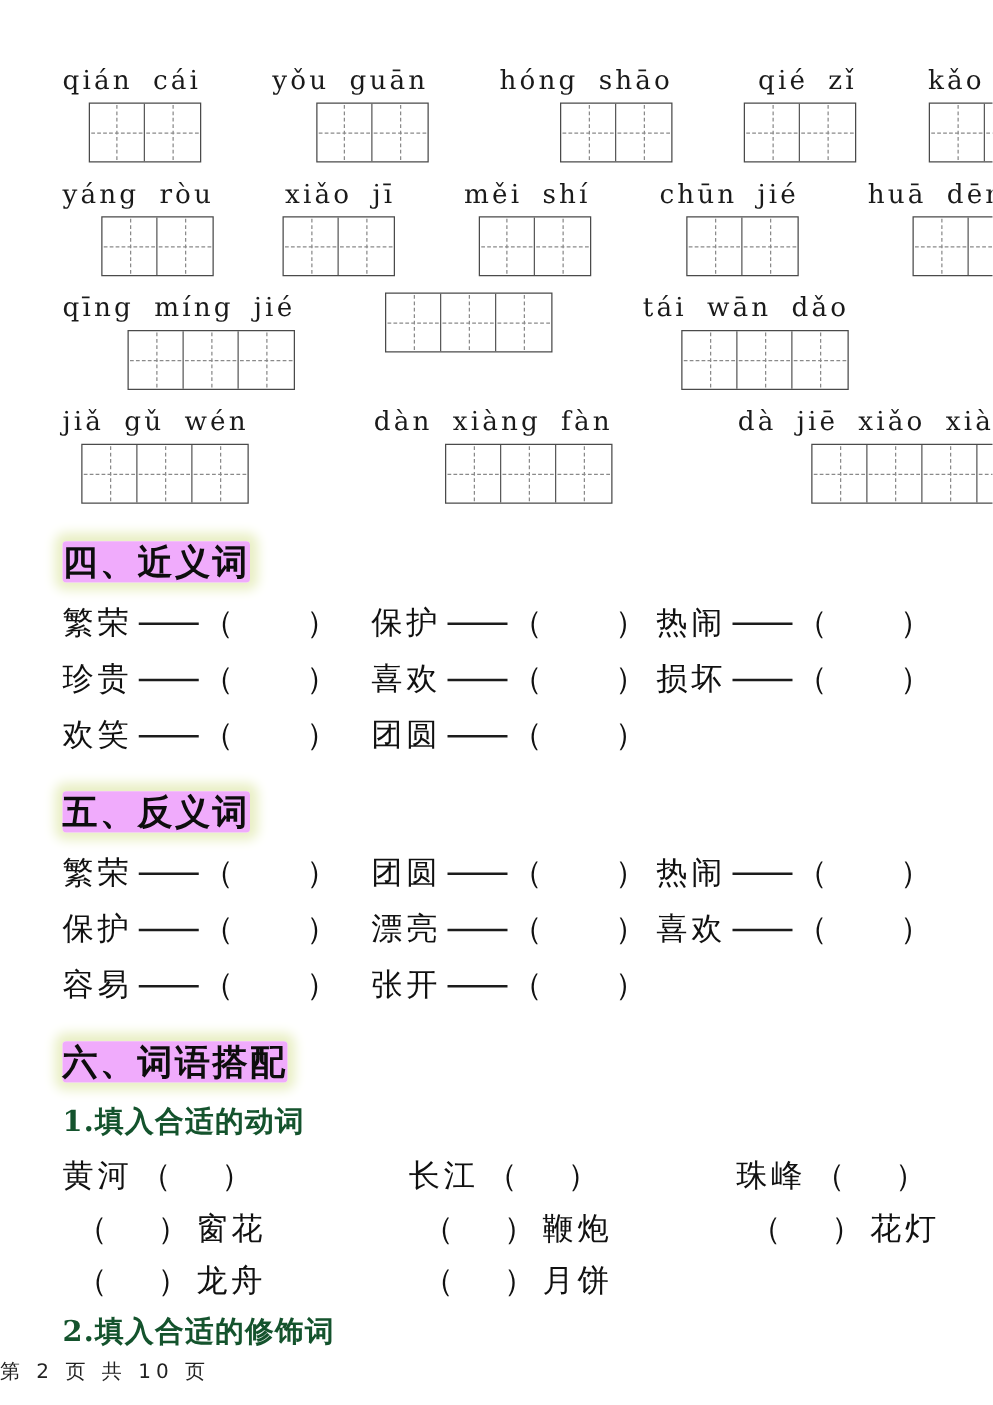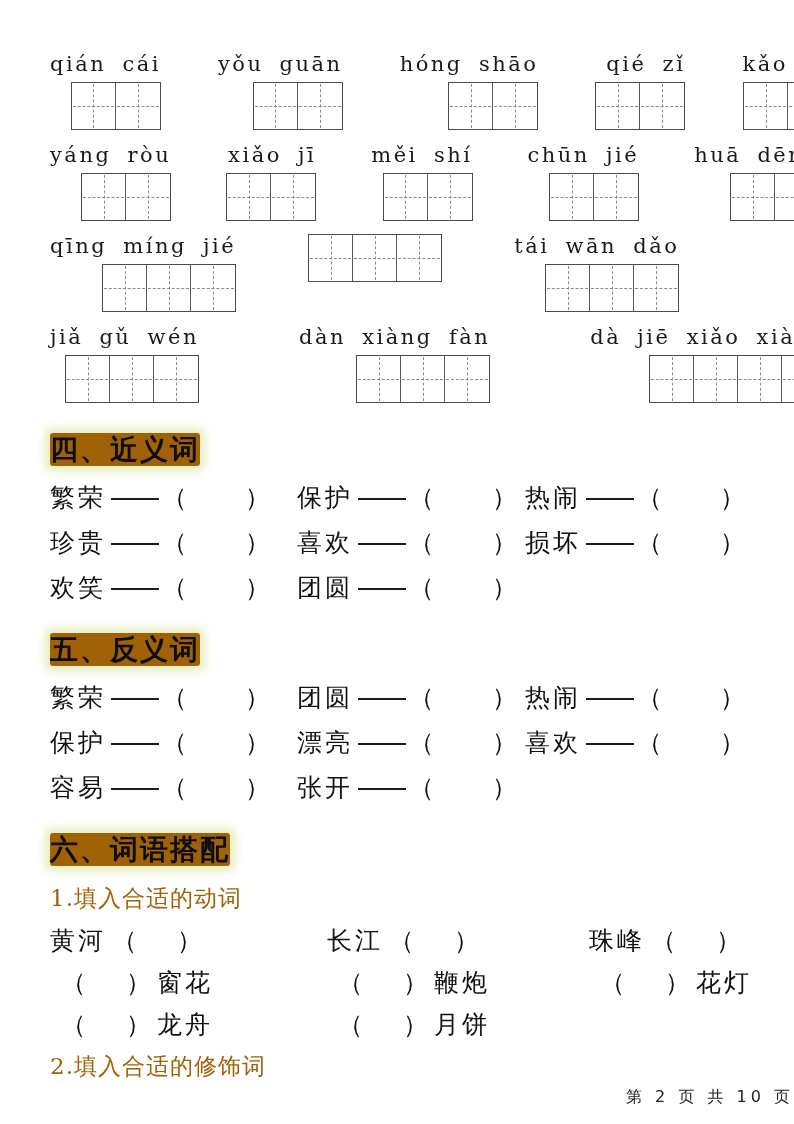--- a/index.html
+++ b/index.html
@@ -33,21 +33,21 @@
   }
   .cell::after {
     content:""; position:absolute; top:1px; bottom:1px; left:50%;
     border-left:1.4px dashed #8a8a8a;
   }
 
   
   .sec-heading { margin:29px 0 15px 0; font-size:28px; line-height:36px; }
   .hl {
     font-weight:bold; color:#0d0d0d; letter-spacing:2px;
-    background:#a16207;
+    background:#f0abfc;
     box-shadow:0 0 9px 6px #e9efc4;
     border-radius:3px;
   }
 
   
   .match-rows { font-size:25px; }
   .match-row {
     display:grid; grid-template-columns:247px 228px 1fr;
     margin-bottom:15px; line-height:30px;
   }
@@ -56,36 +56,36 @@
   .dash {
     display:inline-block; width:48px; height:0;
     border-top:2.2px solid #1c1c1c; margin:2px 3px 0 5px;
   }
   .paren { font-size:25px; }
   .blank45 { display:inline-block; width:58px; }
   .blank6  { display:inline-block; width:40px; }
 
   
   .sub-label {
-    color:#a16207; font-weight:normal; font-size:23px;
+    color:#14532d; font-weight:bold; font-size:23px;
     letter-spacing:1px; margin:10px 0 12px 0; line-height:30px;
   }
   .fill-row {
     display:grid; grid-template-columns:277px 262px 1fr;
     font-size:25px; line-height:32px; margin-bottom:10px;
   }
   .fill-row.indent { padding-left:11px; }
   .fill-item { display:flex; align-items:center; white-space:nowrap; }
   .fill-item .word { margin-right:6px; }
   .fill-item .word.after { margin-right:0; margin-left:6px; }
 
   
   .footer {
-    position:absolute; left:0; right:0; bottom:16px;
-    text-align:right; font-family:"DejaVu Sans","Liberation Sans",sans-serif;
+    position:absolute; left:0; right:16px; bottom:16px;
+    text-align:left; font-family:"DejaVu Sans","Liberation Sans",sans-serif;
     font-size:16px; letter-spacing:4px; color:#222;
   }
 </style>
 </head>
 <body>
 
 <div class="page">
 
   <div class="py-block">
 

